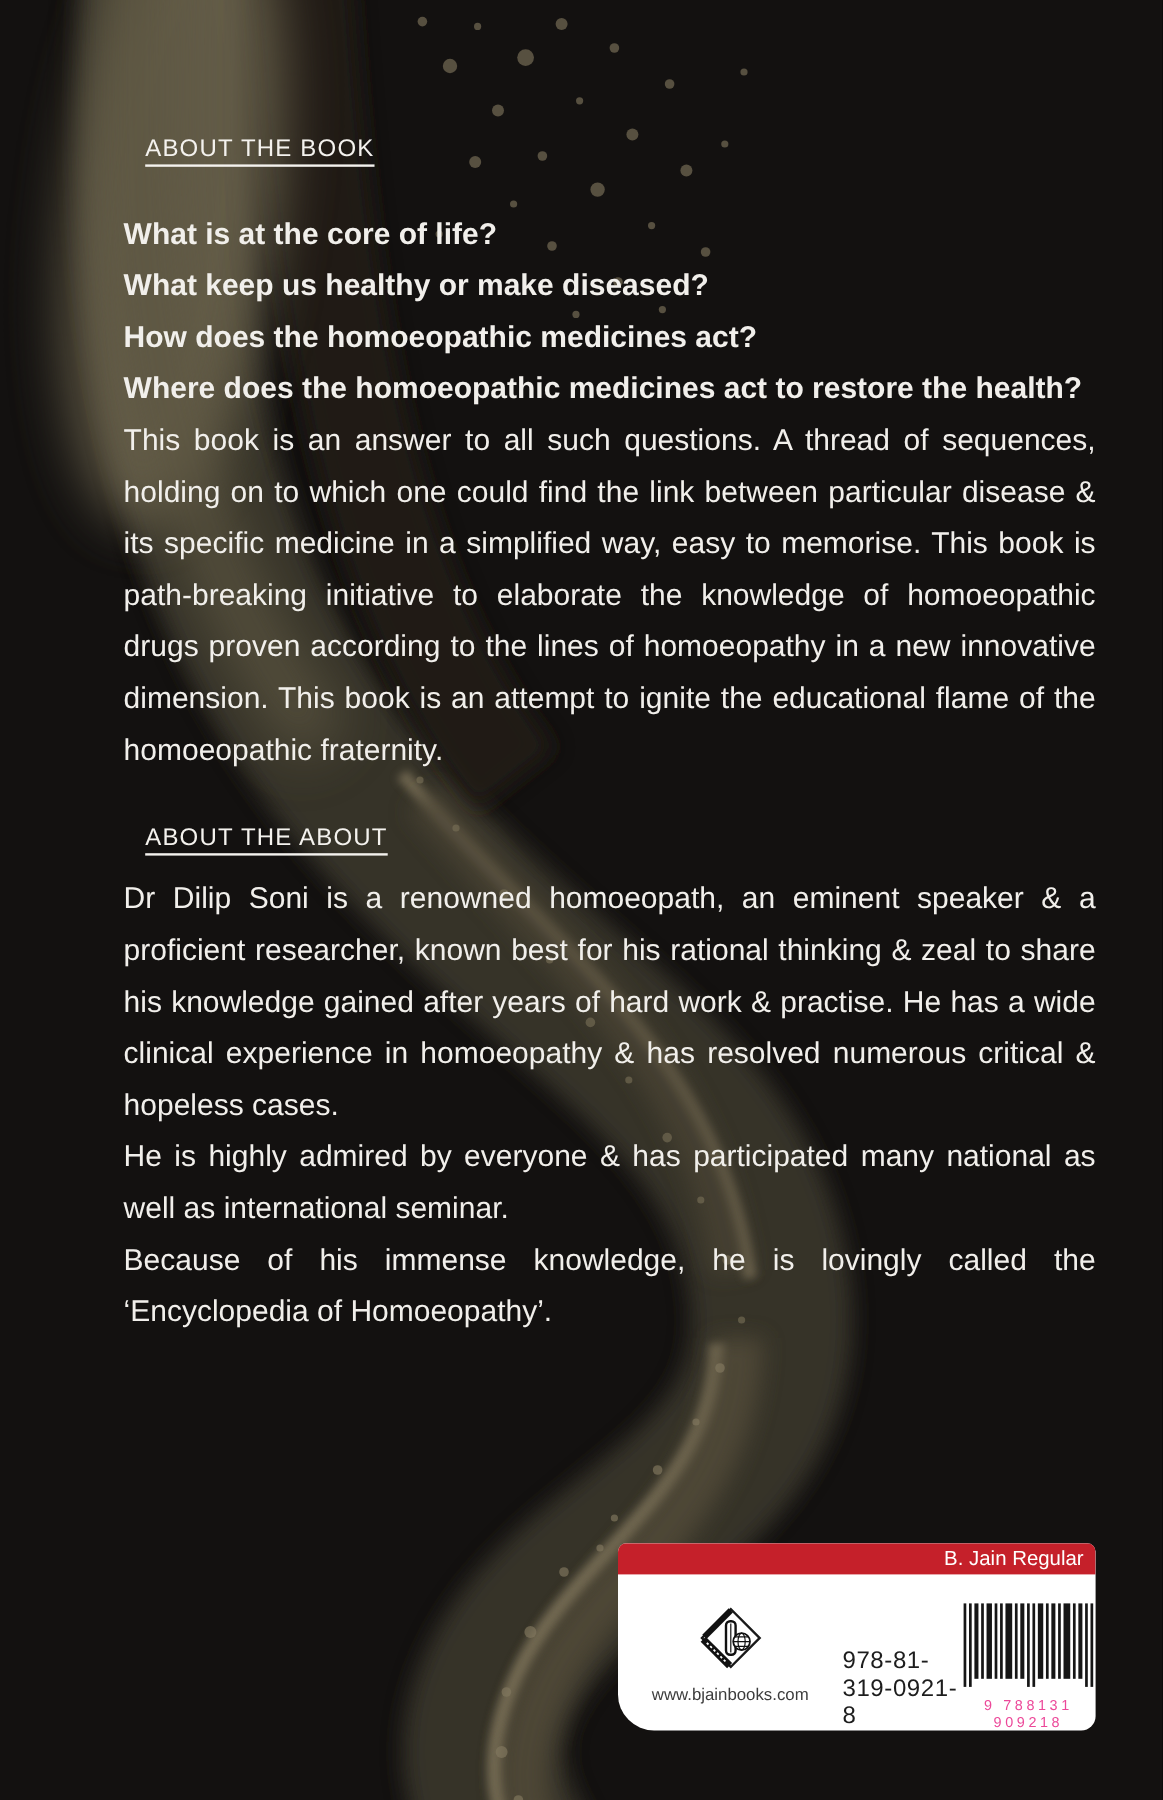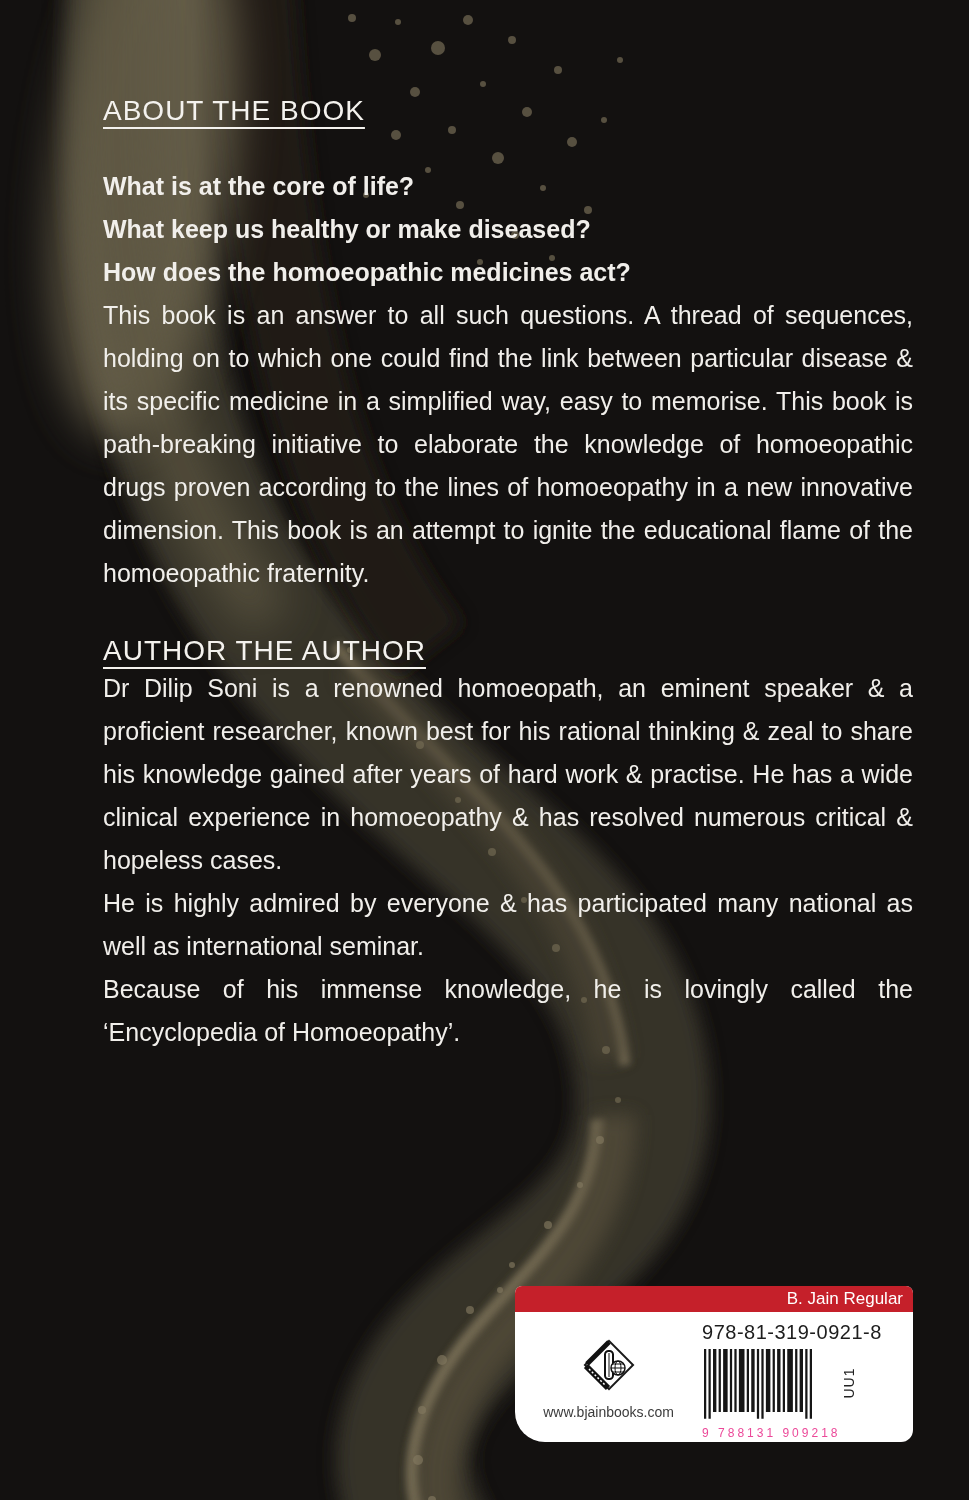--- a/index.html
+++ b/index.html
@@ -7,22 +7,22 @@
     position:relative;width:969px;height:1500px;overflow:hidden;
     background:#131110;
     font-family:"Liberation Sans","DejaVu Sans",sans-serif;
   }
   .bg{position:absolute;left:0;top:0;width:969px;height:1500px;}
   .content{
     position:absolute;left:103px;top:95px;width:810px;
     color:#f1efeb;
   }
   h2.sec-heading{
-    margin:0;
-    font-size:28px;font-weight:400;letter-spacing:1px;
+    margin:18px;
+    font-size:20px;font-weight:400;letter-spacing:1px;
     color:#f4f2ee;
     text-decoration:underline;
     text-underline-offset:7px;
     text-decoration-thickness:2px;
   }
   .questions{margin-top:38px;}
   .questions p{
     margin:0;font-size:25px;font-weight:700;line-height:43px;
     text-align:justify;
   }
@@ -45,22 +45,22 @@
     padding-right:10px;box-sizing:border-box;
     color:#ffffff;font-size:17px;padding-left:36px;
   }
   .sticker-body{display:flex;height:130px;}
   .s-left{
     width:47%;display:flex;flex-direction:column;
     align-items:center;justify-content:center;
   }
   .website{margin-top:9px;font-size:14px;color:#3c3c3c;}
   .s-right{
-    flex:1;position:relative;display:flex;flex-direction:column;
-    align-items:flex-start;padding-top:9px;box-sizing:border-box;
+    flex:1;position:relative;display:flex;flex-direction:row;
+    align-items:flex-end;padding-top:9px;box-sizing:border-box;
   }
   .isbn{font-size:20px;color:#1d1d1d;letter-spacing:.5px;}
   .barcode-wrap{position:relative;margin-top:5px;}
   .barcode-digits{
     margin-top:1px;text-align:center;
     font-size:12px;letter-spacing:3px;color:#ec4899;
   }
   .side-code{
     position:absolute;right:-24px;top:26px;
     transform:rotate(-90deg);
@@ -154,27 +154,28 @@
 
   <div class="content">
 
     <section>
       <h2 class="sec-heading">ABOUT THE BOOK</h2>
 
       <div class="questions">
         <p>What is at the core of life?</p>
         <p>What keep us healthy or make diseased?</p>
         <p>How does the homoeopathic medicines act?</p>
+        <p>Where does the homoeopathic medicines act to restore the health?</p>
       </div>
 
       <p class="body-text">This book is an answer to all such questions. A thread of sequences, holding on to which one could find the link between particular disease &amp; its specific medicine in a simplified way, easy to memorise. This book is path-breaking initiative to elaborate the knowledge of homoeopathic drugs proven according to the lines of homoeopathy in a new innovative dimension. This book is an attempt to ignite the educational flame of the homoeopathic fraternity.</p>
     </section>
 
     <section class="author-sec">
-      <h2 class="sec-heading">AUTHOR THE AUTHOR</h2>
+      <h2 class="sec-heading">ABOUT THE ABOUT</h2>
       <div class="paras">
         <p class="body-text">Dr Dilip Soni is a renowned homoeopath, an eminent speaker &amp; a proficient researcher, known best for his rational thinking &amp; zeal to share his knowledge gained after years of hard work &amp; practise. He has a wide clinical experience in homoeopathy &amp; has resolved numerous critical &amp; hopeless cases.</p>
         <p class="body-text">He is highly admired by everyone &amp; has participated many national as well as international seminar.</p>
         <p class="body-text">Because of his immense knowledge, he is lovingly called the ‘Encyclopedia of Homoeopathy’.</p>
       </div>
     </section>
 
   </div>
 
   <div class="sticker">

